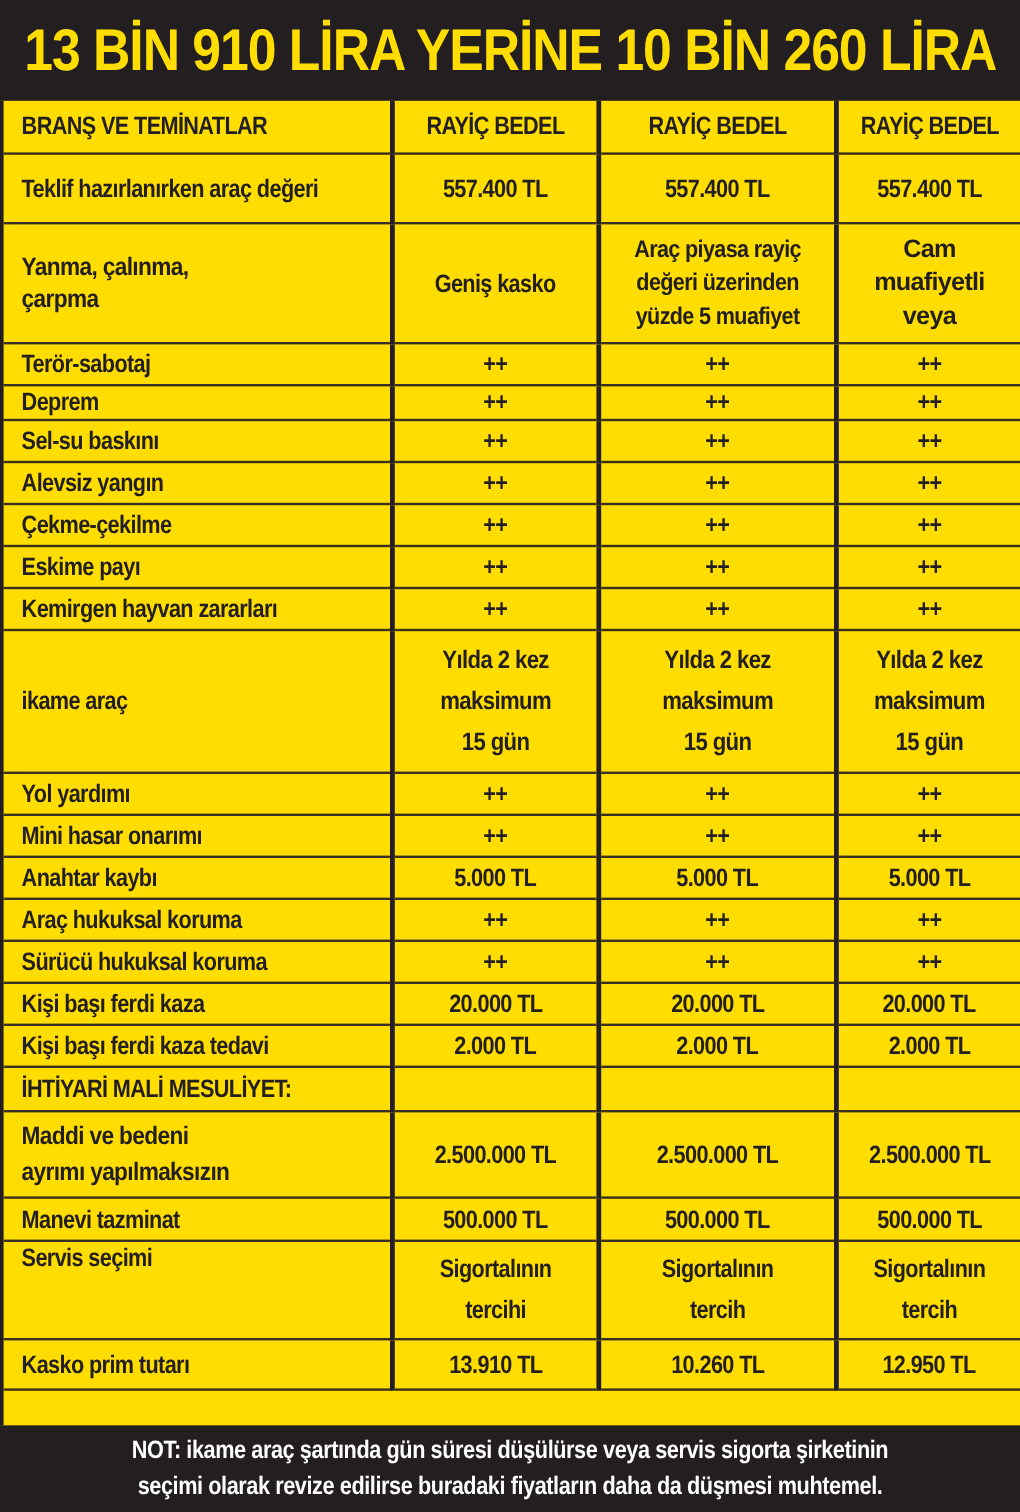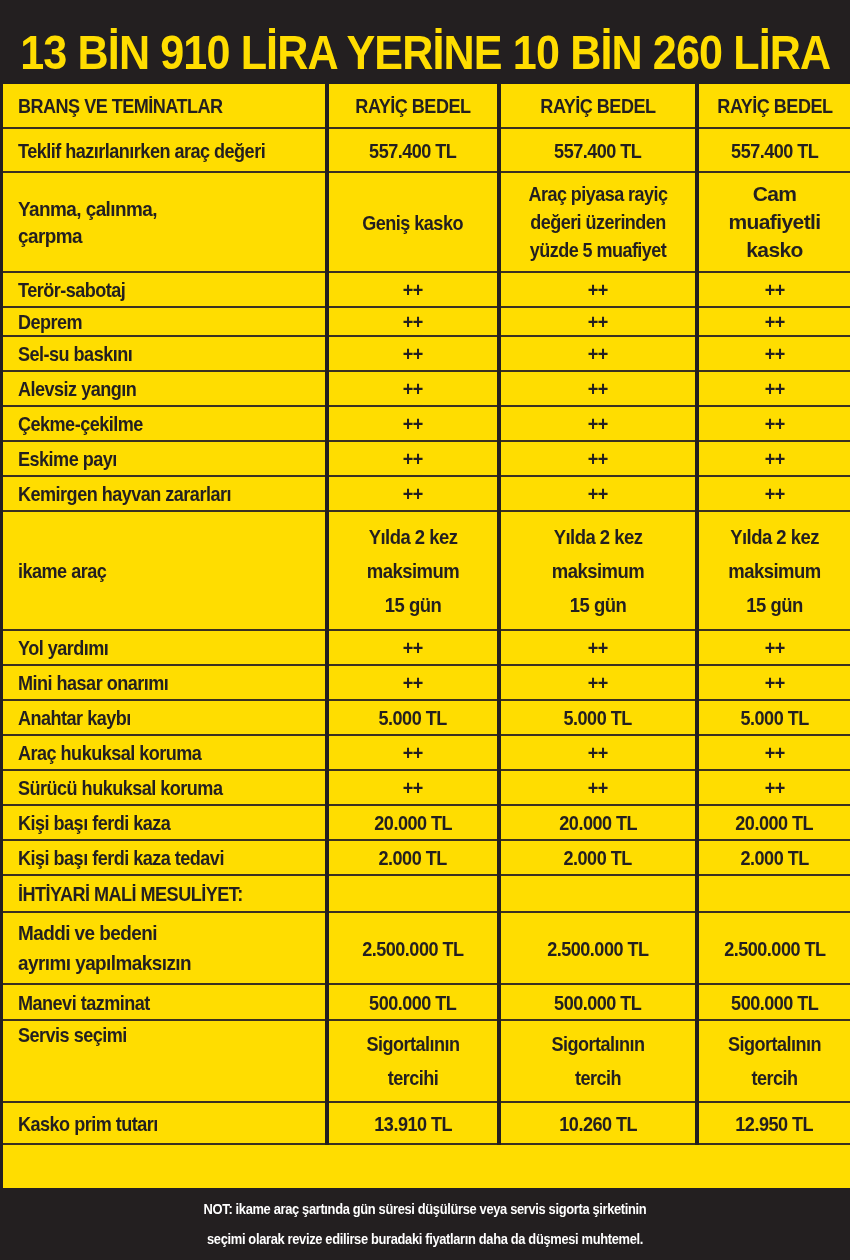--- a/index.html
+++ b/index.html
@@ -4,21 +4,21 @@
   <style>
     * { box-sizing: border-box; margin: 0; padding: 0; }
     html, body { width: 850px; height: 1260px; overflow: hidden; background: #231f20; }
     body {
       font-family: "Liberation Sans", "DejaVu Sans", sans-serif;
       position: relative;
     }
     .title-bar {
       position: absolute; left: 0; top: 0; width: 850px; height: 84px;
       background: #231f20;
-      display: flex; align-items: center; justify-content: center; margin-top: 10px;
+      display: flex; align-items: center; justify-content: center;
     }
     .title-text {
       color: #ffdd00;
       font-family: "Liberation Sans", sans-serif;
       font-weight: 700;
       font-size: 49px;
       letter-spacing: -1px;
       white-space: nowrap;
       transform: scaleX(0.88);
       transform-origin: center;
@@ -54,21 +54,21 @@
     td.val { text-align: center; border-left: 4px solid #231f20; }
     td.wrap { white-space: normal; }
     td .cond { display: inline-block; transform: scaleX(0.86); transform-origin: center; }
     td.label .cond { transform-origin: left; }
     tr.last td { border-bottom: 2px solid #3a3020; }
     .note-bar {
       position: absolute; left: 0; top: 1188px; width: 850px; height: 72px;
       background: #231f20;
       color: #ffffff;
       font-weight: 700;
-      font-size: 15px;
+      font-size: 21px;
       line-height: 30px;
       text-align: center;
       padding-top: 6px;
       letter-spacing: -0.4px;
     }
     .note-line { display: block; white-space: nowrap; transform: scaleX(0.86); transform-origin: center; }
   </style>
 </head>
 <body>
 
@@ -86,37 +86,37 @@
       </colgroup>
     <tbody>
 
       <tr style="height:44px">
         <td class="label"><span class="cond">BRANŞ VE TEMİNATLAR</span></td>
         <td class="val"><span class="cond">RAYİÇ BEDEL</span></td>
         <td class="val"><span class="cond">RAYİÇ BEDEL</span></td>
         <td class="val"><span class="cond">RAYİÇ BEDEL</span></td>
       </tr>
 
-      <tr style="height:44px">
+      <tr style="height:58px">
         <td class="label"><span class="cond">Teklif hazırlanırken araç değeri</span></td>
         <td class="val"><span class="cond">557.400 TL</span></td>
         <td class="val"><span class="cond">557.400 TL</span></td>
         <td class="val"><span class="cond">557.400 TL</span></td>
       </tr>
 
       <tr style="height:100px">
         <td class="label wrap" style="padding-right:130px;">
             <span style="display:block;transform:scaleX(0.9);transform-origin:left;">Yanma, çalınma, çarpma</span>
           </td>
         <td class="val wrap"><span class="cond">Geniş kasko</span></td>
         <td class="val wrap" style="padding:0 2px;">
             <span style="display:block;font-size:20px;line-height:28px;transform:scaleX(0.9);">Araç piyasa rayiç değeri üzerinden yüzde 5 muafiyet</span>
           </td>
         <td class="val wrap" style="padding:0 14px;">
-            <span style="display:block;line-height:28px;">Cam muafiyetli kasko</span>
+            <span style="display:block;line-height:28px;">Cam muafiyetli veya</span>
           </td>
       </tr>
 
       <tr style="height:35px">
         <td class="label"><span class="cond">Terör-sabotaj</span></td>
         <td class="val"><span class="cond">++</span></td>
         <td class="val"><span class="cond">++</span></td>
         <td class="val"><span class="cond">++</span></td>
       </tr>
       <tr style="height:25px">

